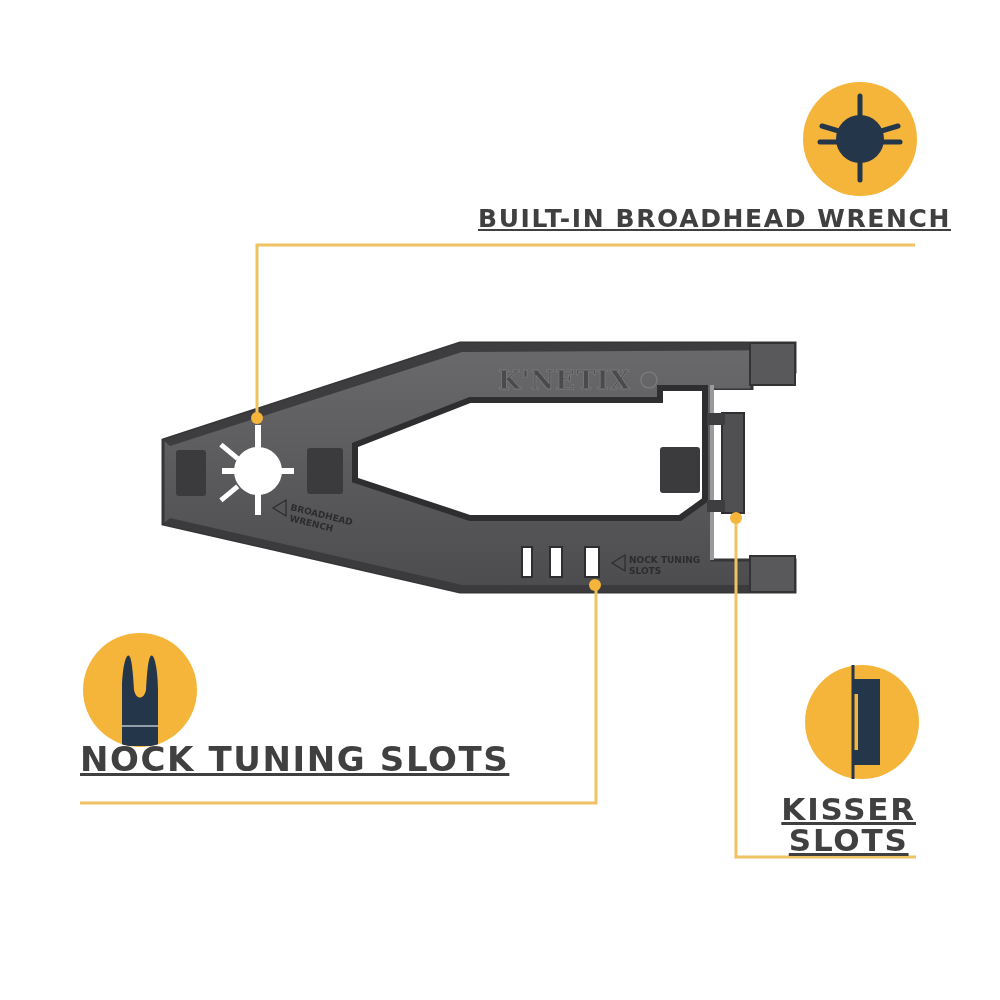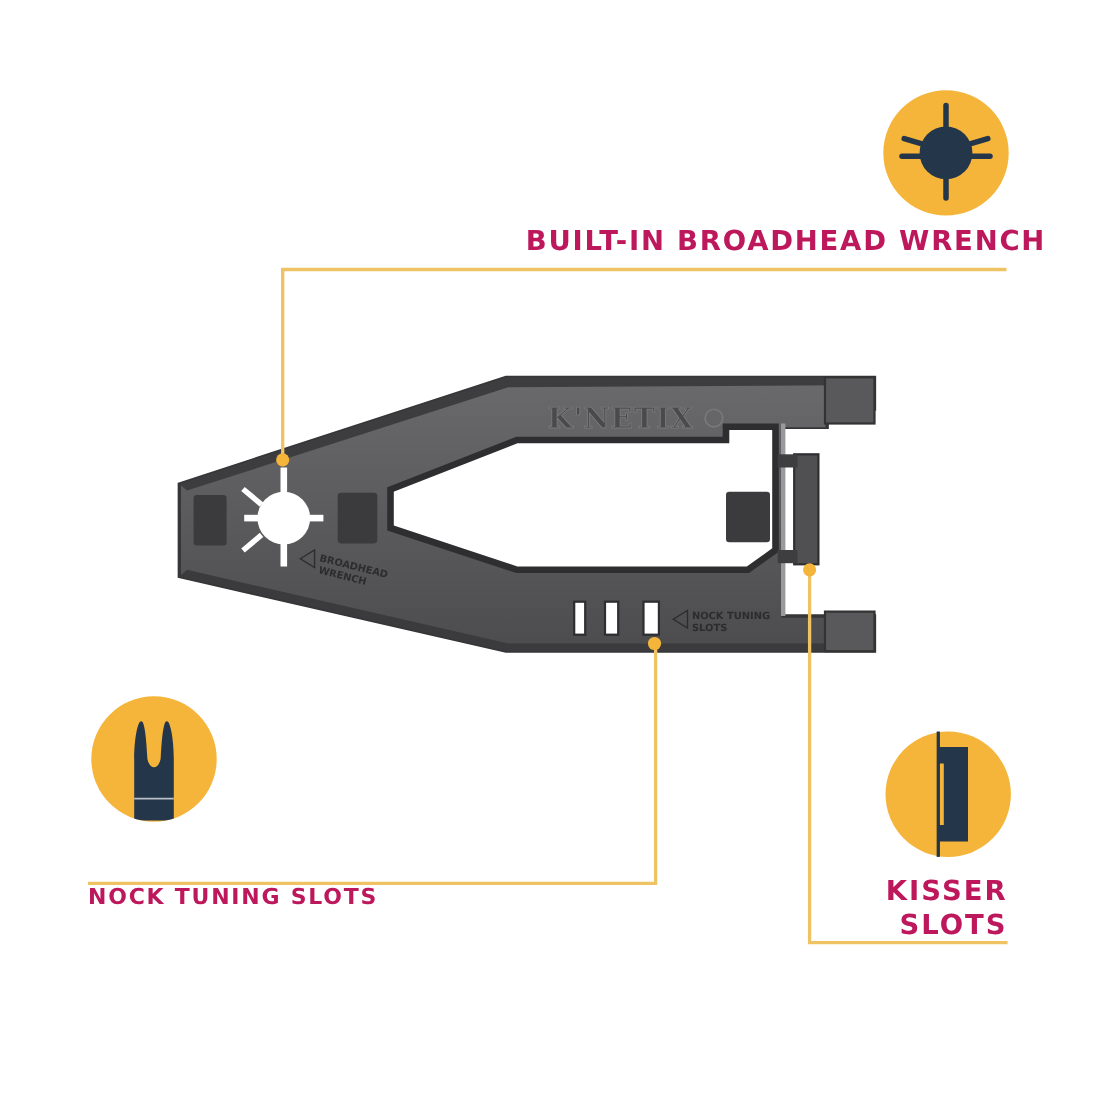--- a/index.html
+++ b/index.html
@@ -1,24 +1,24 @@
 <!DOCTYPE html>
 <html><head>
   <meta charset="utf-8">
   <style>
     html, body { margin: 0; padding: 0; background: #ffffff; }
     body { width: 1000px; height: 1000px; position: relative; overflow: hidden;
            font-family: "DejaVu Sans", sans-serif; }
     .label {
-      position: absolute; color: #be185d; font-family: "DejaVu Sans", sans-serif;
-      font-weight: bold; letter-spacing: 2.2px; white-space: nowrap; line-height: 1;
+      position: absolute; color: #404040; font-family: "DejaVu Sans", sans-serif;
+      font-weight: bold; letter-spacing: 2.2px; white-space: nowrap; line-height: 1; text-decoration: underline;
     }
     #lbl-wrench { left: 478px; top: 206px; font-size: 25px; letter-spacing: 1.6px; }
-    #lbl-nock { left: 80px; top: 805px; font-size: 20px; letter-spacing: 1.6px; }
-    #lbl-kisser { right: 84px; top: 794px; font-size: 25px; text-align: right; line-height: 31px; letter-spacing: 1.8px; }
+    #lbl-nock { left: 80px; top: 742px; font-size: 34px; letter-spacing: 1.6px; }
+    #lbl-kisser { right: 84px; top: 794px; font-size: 31px; text-align: center; line-height: 31px; letter-spacing: 1.8px; }
     #lbl-kisser span { display: block; }
     svg.art { position: absolute; left: 0; top: 0; }
   </style>
 </head>
 <body>
 
 <svg class="art" width="1000" height="1000" viewBox="0 0 1000 1000">
   <defs>
     <linearGradient id="bodyGrad" x1="0" y1="0" x2="0" y2="1">
       <stop offset="0" stop-color="#6a6a6c"></stop>

